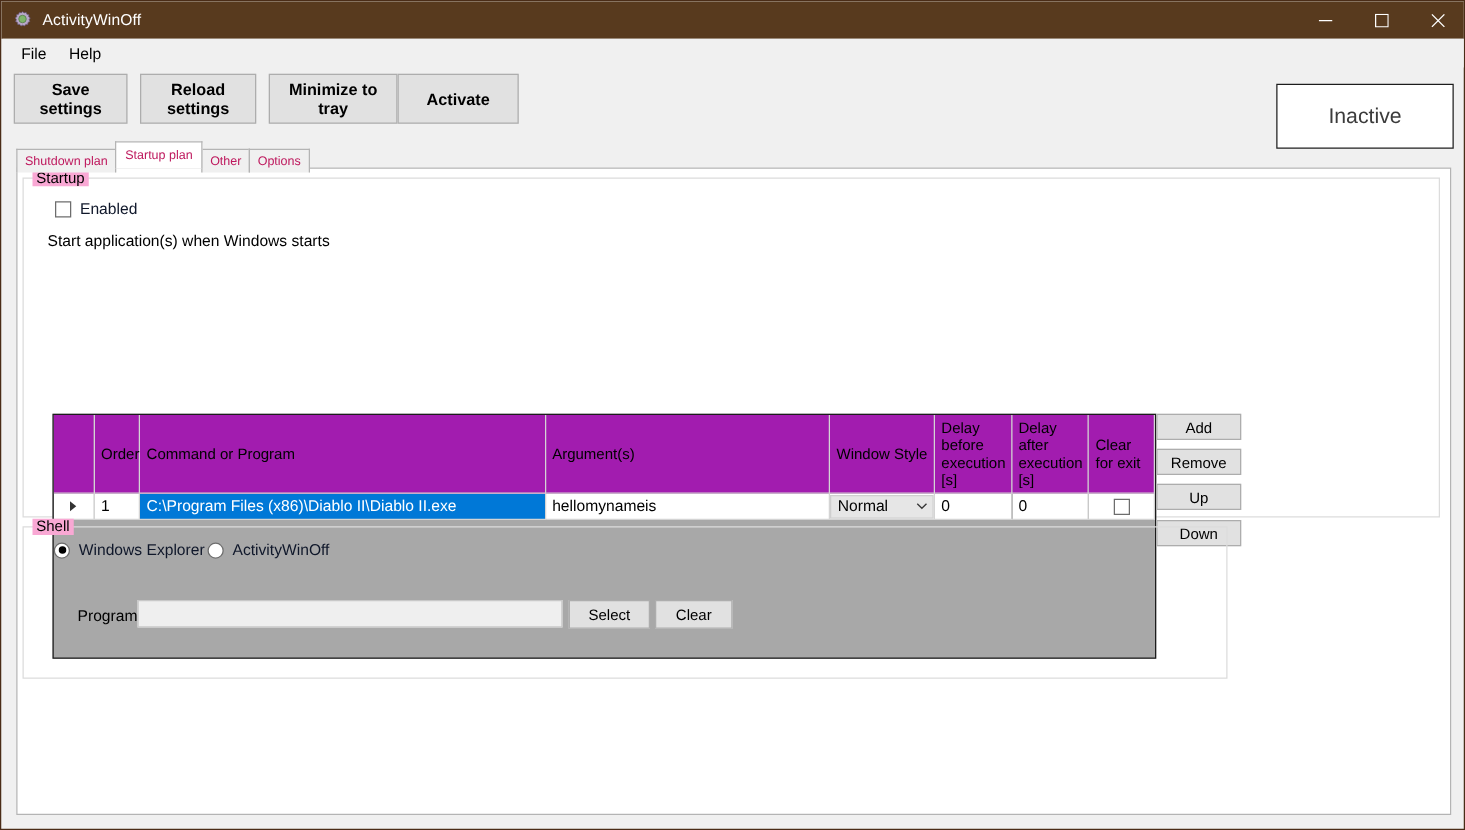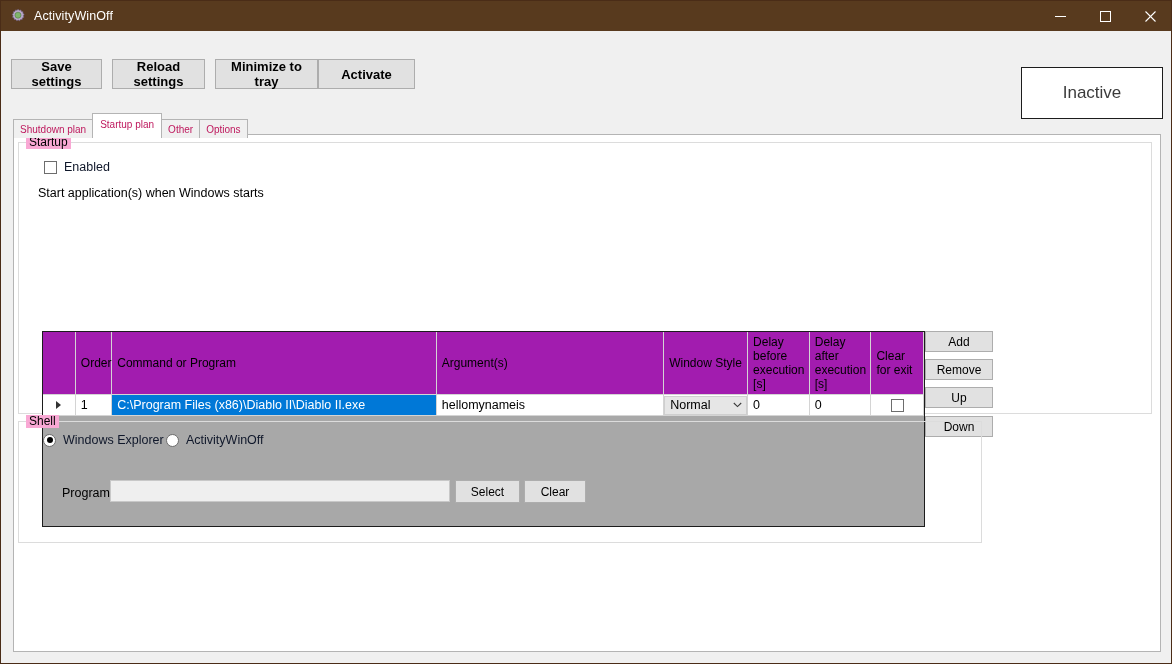--- a/index.html
+++ b/index.html
@@ -78,21 +78,21 @@
   }
 
   
   .toolbar {
     position: absolute;
     left: 10px; top: 58px;
   }
   .tbtn {
     position: absolute;
     top: 0;
-    height: 30px;
+    height: 40px;
     background: #e1e1e1;
     border: 1px solid #adadad;
     font-family: "Liberation Sans", sans-serif;
     font-size: 13px;
     font-weight: bold;
     color: #000000;
     display: flex;
     align-items: center;
     justify-content: center;
     text-align: center;
@@ -391,20 +391,24 @@
       </div>
       <div class="win-btn">
         <svg width="11" height="11" viewBox="0 0 11 11">
             <line x1="0.5" y1="0.5" x2="10.5" y2="10.5" stroke="#ffffff" stroke-width="1.1"></line>
             <line x1="10.5" y1="0.5" x2="0.5" y2="10.5" stroke="#ffffff" stroke-width="1.1"></line>
           </svg>
       </div>
     </div>
   </div>
 
+  <div class="menubar">
+    <div class="menu-item">File</div>
+    <div class="menu-item">Help</div>
+  </div>
 
   <div class="toolbar">
     <div class="tbtn tbtn-0">Save settings</div>
     <div class="tbtn tbtn-1">Reload settings</div>
     <div class="tbtn tbtn-2">Minimize to tray</div>
     <div class="tbtn tbtn-3">Activate</div>
   </div>
 
   <div class="statusbox">
     <span>Inactive</span>

